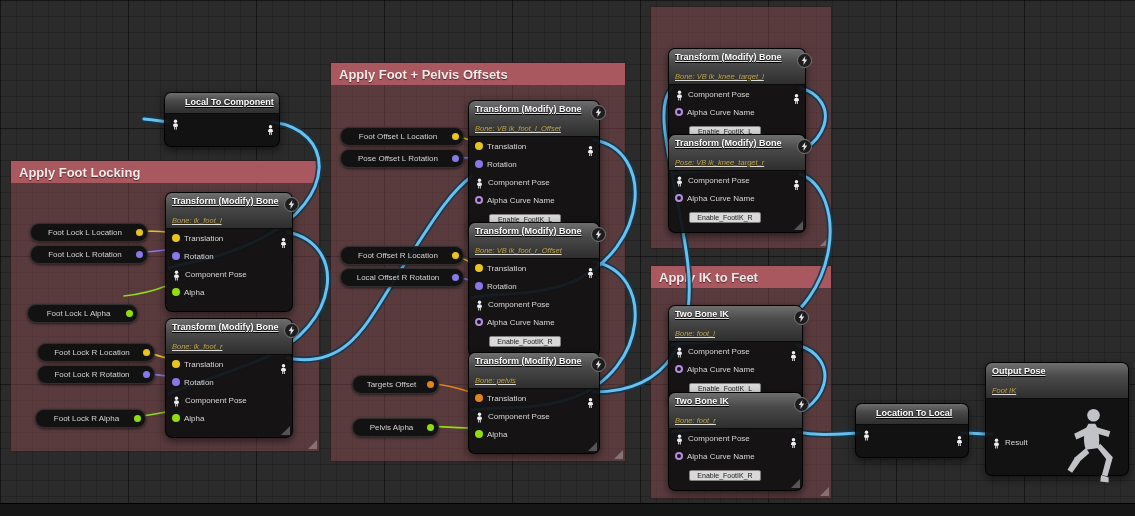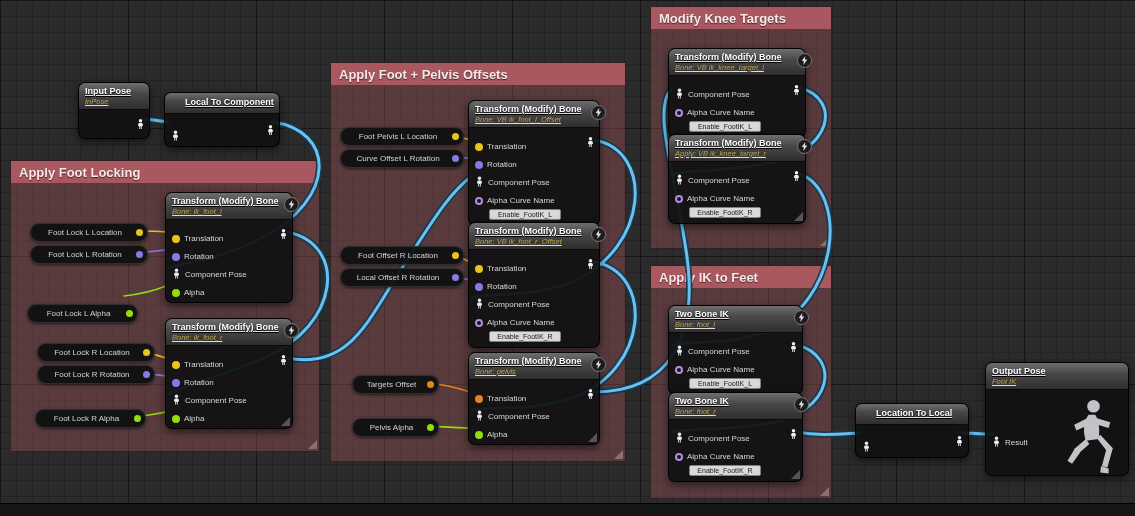--- a/index.html
+++ b/index.html
@@ -27,23 +27,23 @@
   .data-wires path{fill:none;stroke-width:1.7;stroke-linecap:round;}
   .wv{stroke:var(--vector);} .wr{stroke:var(--rotator);} .wf{stroke:var(--float);} .wo{stroke:var(--orange);}
 
   
   .node{position:absolute;z-index:3;background:rgba(17,17,18,0.94);border:1px solid rgba(0,0,0,0.9);
     border-radius:7px;box-shadow:0 3px 8px rgba(0,0,0,0.55);color:#ddd;}
   .node-header{background:linear-gradient(180deg,#6e6e6e 0%,#494949 40%,#2e2e2e 100%);
     border-bottom:1px solid #0a0a0a;border-radius:6px 6px 0 0;padding:3px 14px 3px 6px;min-height:12px;text-decoration:underline;}
   .node-header.one-line{padding:4px 20px;}
   .node-title{font-size:9px;font-weight:bold;color:#fff;text-shadow:0 1px 1px #000;white-space:nowrap;}
-  .node-subtitle{font-size:7.5px;font-style:italic;color:#bda24a;white-space:nowrap;margin-top:1px;}
+  .node-subtitle{font-size:7.5px;font-style:italic;color:#bda24a;white-space:nowrap;margin-top:10px;}
   .node-body{padding:5px 0;}
-  .row{position:relative;height:18px;display:flex;align-items:flex-end;padding:0 6px;font-size:8px;color:#d8d8d8;white-space:nowrap;}
+  .row{position:relative;height:18px;display:flex;align-items:flex-start;padding:0 6px;font-size:8px;color:#d8d8d8;white-space:nowrap;}
   .row .lbl{margin-left:4px;}
   .dot{width:8px;height:8px;border-radius:50%;flex:0 0 auto;box-sizing:border-box;}
   .dot.v{background:var(--vector);} .dot.r{background:var(--rotator);} .dot.f{background:var(--float);}
   .dot.o{background:var(--orange);}
   .dot.n{background:transparent;border:2px solid var(--name-pin);}
   .psvg{width:9px;height:11px;fill:#eceef1;flex:0 0 auto;display:block;}
   .outpin{position:absolute;right:4px;top:50%;transform:translateY(-50%);display:flex;}
   .curve-row{height:15px;padding-left:20px;}
   .curve-box{background:#d9d9d9;color:#1a1a1a;border:1px solid #808080;border-radius:2px;
     font-size:7px;padding:1px 4px;min-width:62px;text-align:center;}
@@ -72,23 +72,20 @@
       </div>
     <div class="grip"></div>
   </div>
   <div class="comment" style="left:330px;top:62px;width:294px;height:398px">
     <div class="comment-header">
         <span>Apply Foot + Pelvis Offsets</span>
       </div>
     <div class="grip"></div>
   </div>
   <div class="comment" style="left:650px;top:6px;width:180px;height:241px">
-    <div class="comment-header">
-        <span>Modify Knee Targets</span>
-      </div>
     <div class="grip"></div>
   </div>
   <div class="comment" style="left:650px;top:265px;width:180px;height:232px">
     <div class="comment-header">
         <span>Apply IK to Feet</span>
       </div>
     <div class="grip"></div>
   </div>
 
   <svg class="wires" width="1135" height="516" viewBox="0 0 1135 516">
@@ -154,60 +151,44 @@
     </div>
   <div class="pill" style="left:37px;top:365px;width:104px">
       <span class="pill-label">Foot Lock R Rotation</span>
       <span class="pill-dot r"></span>
     </div>
   <div class="pill" style="left:35px;top:409px;width:97px">
       <span class="pill-label">Foot Lock R Alpha</span>
       <span class="pill-dot f"></span>
     </div>
   <div class="pill" style="left:340px;top:127px;width:110px">
-      <span class="pill-label">Foot Pelvis L Location</span>
+      <span class="pill-label">Foot Offset L Location</span>
       <span class="pill-dot v"></span>
     </div>
   <div class="pill" style="left:340px;top:149px;width:110px">
-      <span class="pill-label">Curve Offset L Rotation</span>
+      <span class="pill-label">Pose Offset L Rotation</span>
       <span class="pill-dot r"></span>
     </div>
   <div class="pill" style="left:340px;top:246px;width:110px">
       <span class="pill-label">Foot Offset R Location</span>
       <span class="pill-dot v"></span>
     </div>
   <div class="pill" style="left:340px;top:268px;width:110px">
       <span class="pill-label">Local Offset R Rotation</span>
       <span class="pill-dot r"></span>
     </div>
   <div class="pill" style="left:352px;top:375px;width:73px">
       <span class="pill-label">Targets Offset</span>
       <span class="pill-dot o"></span>
     </div>
   <div class="pill" style="left:352px;top:418px;width:73px">
       <span class="pill-label">Pelvis Alpha</span>
       <span class="pill-dot f"></span>
     </div>
 
-  <div class="node" style="left:78px;top:82px;width:70px">
-    <div class="node-header" style="padding-right:6px">
-      <div class="node-title">Input Pose</div>
-      <div class="node-subtitle">InPose</div>
-    </div>
-    <div class="node-body">
-        <div class="row" style="justify-content:flex-end">
-      <span class="outpin">
-            <svg class="psvg" viewBox="0 0 12 14">
-              <circle cx="6" cy="2.6" r="2.3"></circle>
-              <path d="M6 5.2 C4 5.2 2.8 6.3 2.8 8 L2.8 9.8 L4.3 9.8 L4.3 13.6 L5.5 13.6 L5.5 10.2 L6.5 10.2 L6.5 13.6 L7.7 13.6 L7.7 9.8 L9.2 9.8 L9.2 8 C9.2 6.3 8 5.2 6 5.2 Z"></path>
-            </svg>
-          </span>
-    </div>
-      </div>
-  </div>
 
   <div class="node" style="left:164px;top:92px;width:114px">
     <div class="node-header one-line">
       <div class="node-title">Local To Component</div>
     </div>
     <div class="node-body">
         <div class="row" style="height:22px">
       <span style="display:flex">
             <svg class="psvg" viewBox="0 0 12 14">
               <circle cx="6" cy="2.6" r="2.3"></circle>
@@ -470,21 +451,21 @@
   </div>
 
   <div class="node" style="left:668px;top:134px;width:136px">
     <div class="bolt">
         <svg viewBox="0 0 10 13">
           <path d="M6.2 0 L1 7.2 L4 7.2 L3.4 13 L9 5.2 L5.6 5.2 Z"></path>
         </svg>
       </div>
     <div class="node-header">
       <div class="node-title">Transform (Modify) Bone</div>
-      <div class="node-subtitle">Apply: VB ik_knee_target_r</div>
+      <div class="node-subtitle">Pose: VB ik_knee_target_r</div>
     </div>
     <div class="node-body">
       <div class="row">
           <span style="display:flex">
             <svg class="psvg" viewBox="0 0 12 14">
               <circle cx="6" cy="2.6" r="2.3"></circle>
               <path d="M6 5.2 C4 5.2 2.8 6.3 2.8 8 L2.8 9.8 L4.3 9.8 L4.3 13.6 L5.5 13.6 L5.5 10.2 L6.5 10.2 L6.5 13.6 L7.7 13.6 L7.7 9.8 L9.2 9.8 L9.2 8 C9.2 6.3 8 5.2 6 5.2 Z"></path>
             </svg>
           </span>
           <span class="lbl">Component Pose</span>

